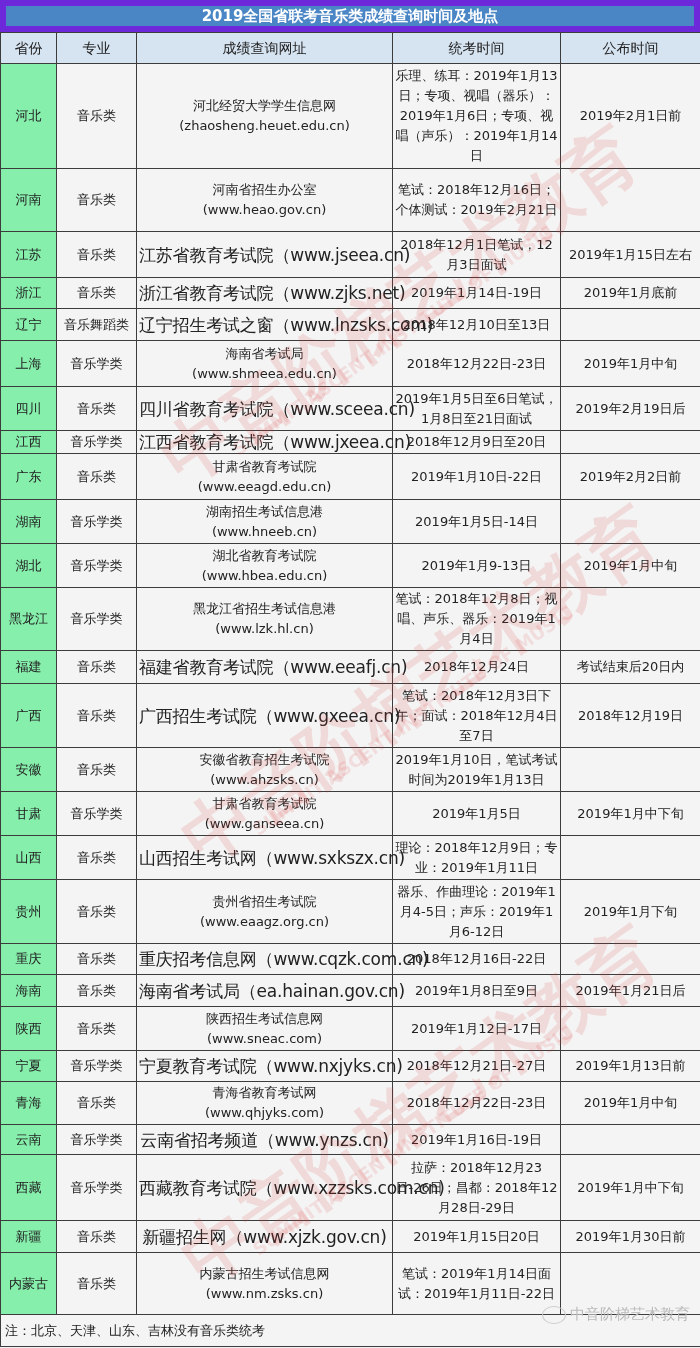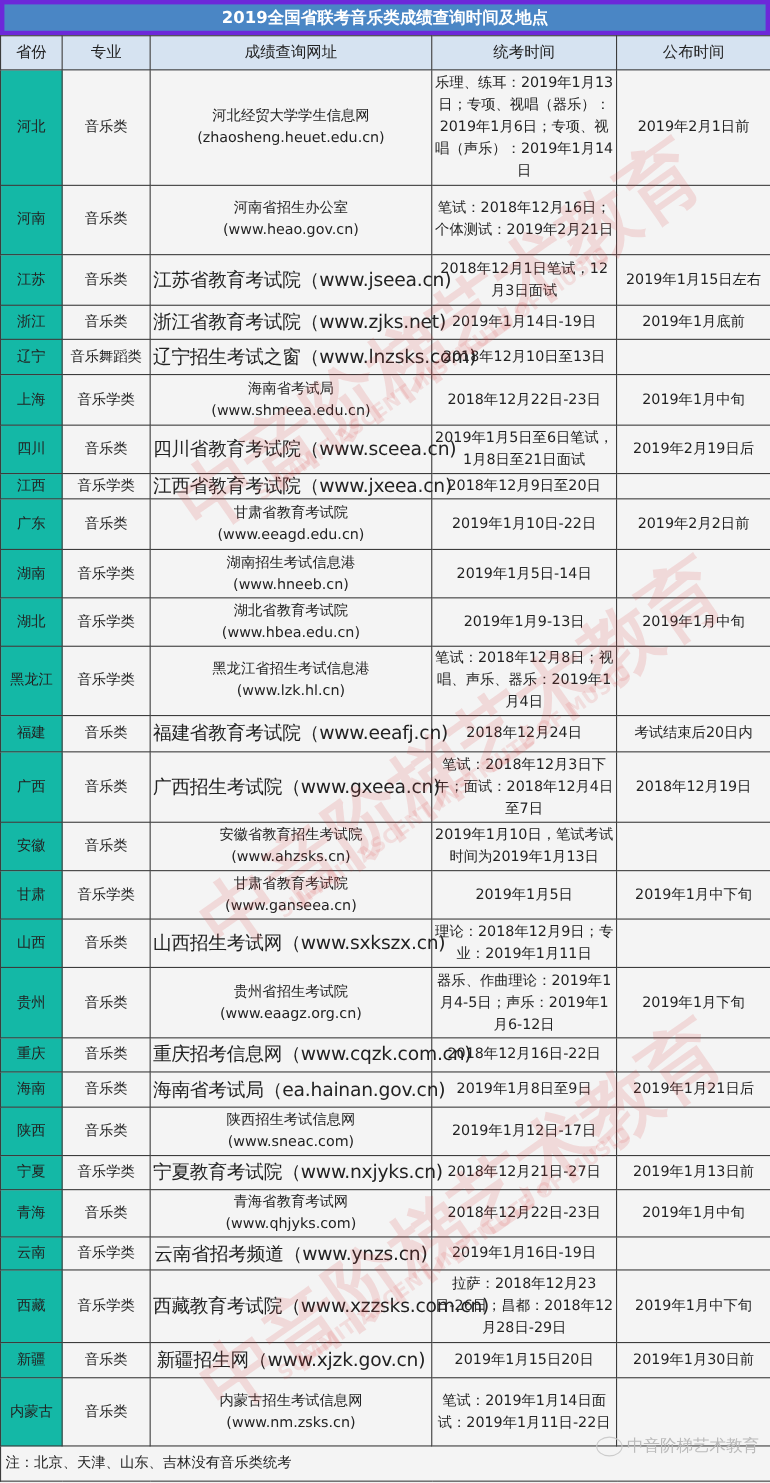--- a/index.html
+++ b/index.html
@@ -1,22 +1,22 @@
 <!DOCTYPE html>
 <html><head>
 <meta charset="utf-8">
 <style>
   html, body { margin:0; padding:0; }
   body { width:700px; height:1348px; background:#f2f2f2; font-family:"DejaVu Sans","Liberation Sans",sans-serif; color:#222; position:relative; overflow:hidden; }
-  .title { height:32px; background:#4a86c5; color:#fff; font-weight:bold; font-size:15px; display:flex; align-items:center; justify-content:center; border:4px solid #6d28d9; box-sizing:border-box; }
+  .title { height:32px; background:#4a86c5; color:#fff; font-weight:bold; font-size:15px; display:flex; align-items:center; justify-content:center; border:6px solid #6d28d9; box-sizing:border-box; }
   table { border-collapse:collapse; width:700px; table-layout:fixed; }
   th, td { border:1px solid #3c3c3c; text-align:center; vertical-align:middle; font-size:13px; line-height:20px; padding:1px 2px; box-sizing:border-box; }
   th { background:#d6e3f1; font-weight:normal; height:31px; font-size:14px; }
   td { background:#f4f4f4; }
-  td.prov { background:#14b8a6; }
+  td.prov { background:#86efac; }
   td.note { text-align:left; padding-left:4px; height:32px; }
   td.nw { white-space:nowrap; font-size:17px; letter-spacing:-0.2px; }
   .watermark { position:absolute; pointer-events:none; color:rgba(220,60,60,0.14); font-weight:bold; font-size:70px; transform:rotate(-35deg); white-space:nowrap; }
   .wm-sub { position:absolute; pointer-events:none; color:rgba(220,60,60,0.12); font-size:18px; font-weight:bold; transform:rotate(-35deg); white-space:nowrap; }
   .brand { position:absolute; right:10px; bottom:24px; color:#bbb; font-size:15px; display:flex; align-items:center; gap:4px; }
   .brand .ic { width:22px; height:16px; border:1.5px solid #ccc; border-radius:50%; display:inline-block; position:relative; }
 </style>
 </head>
 <body>
 

